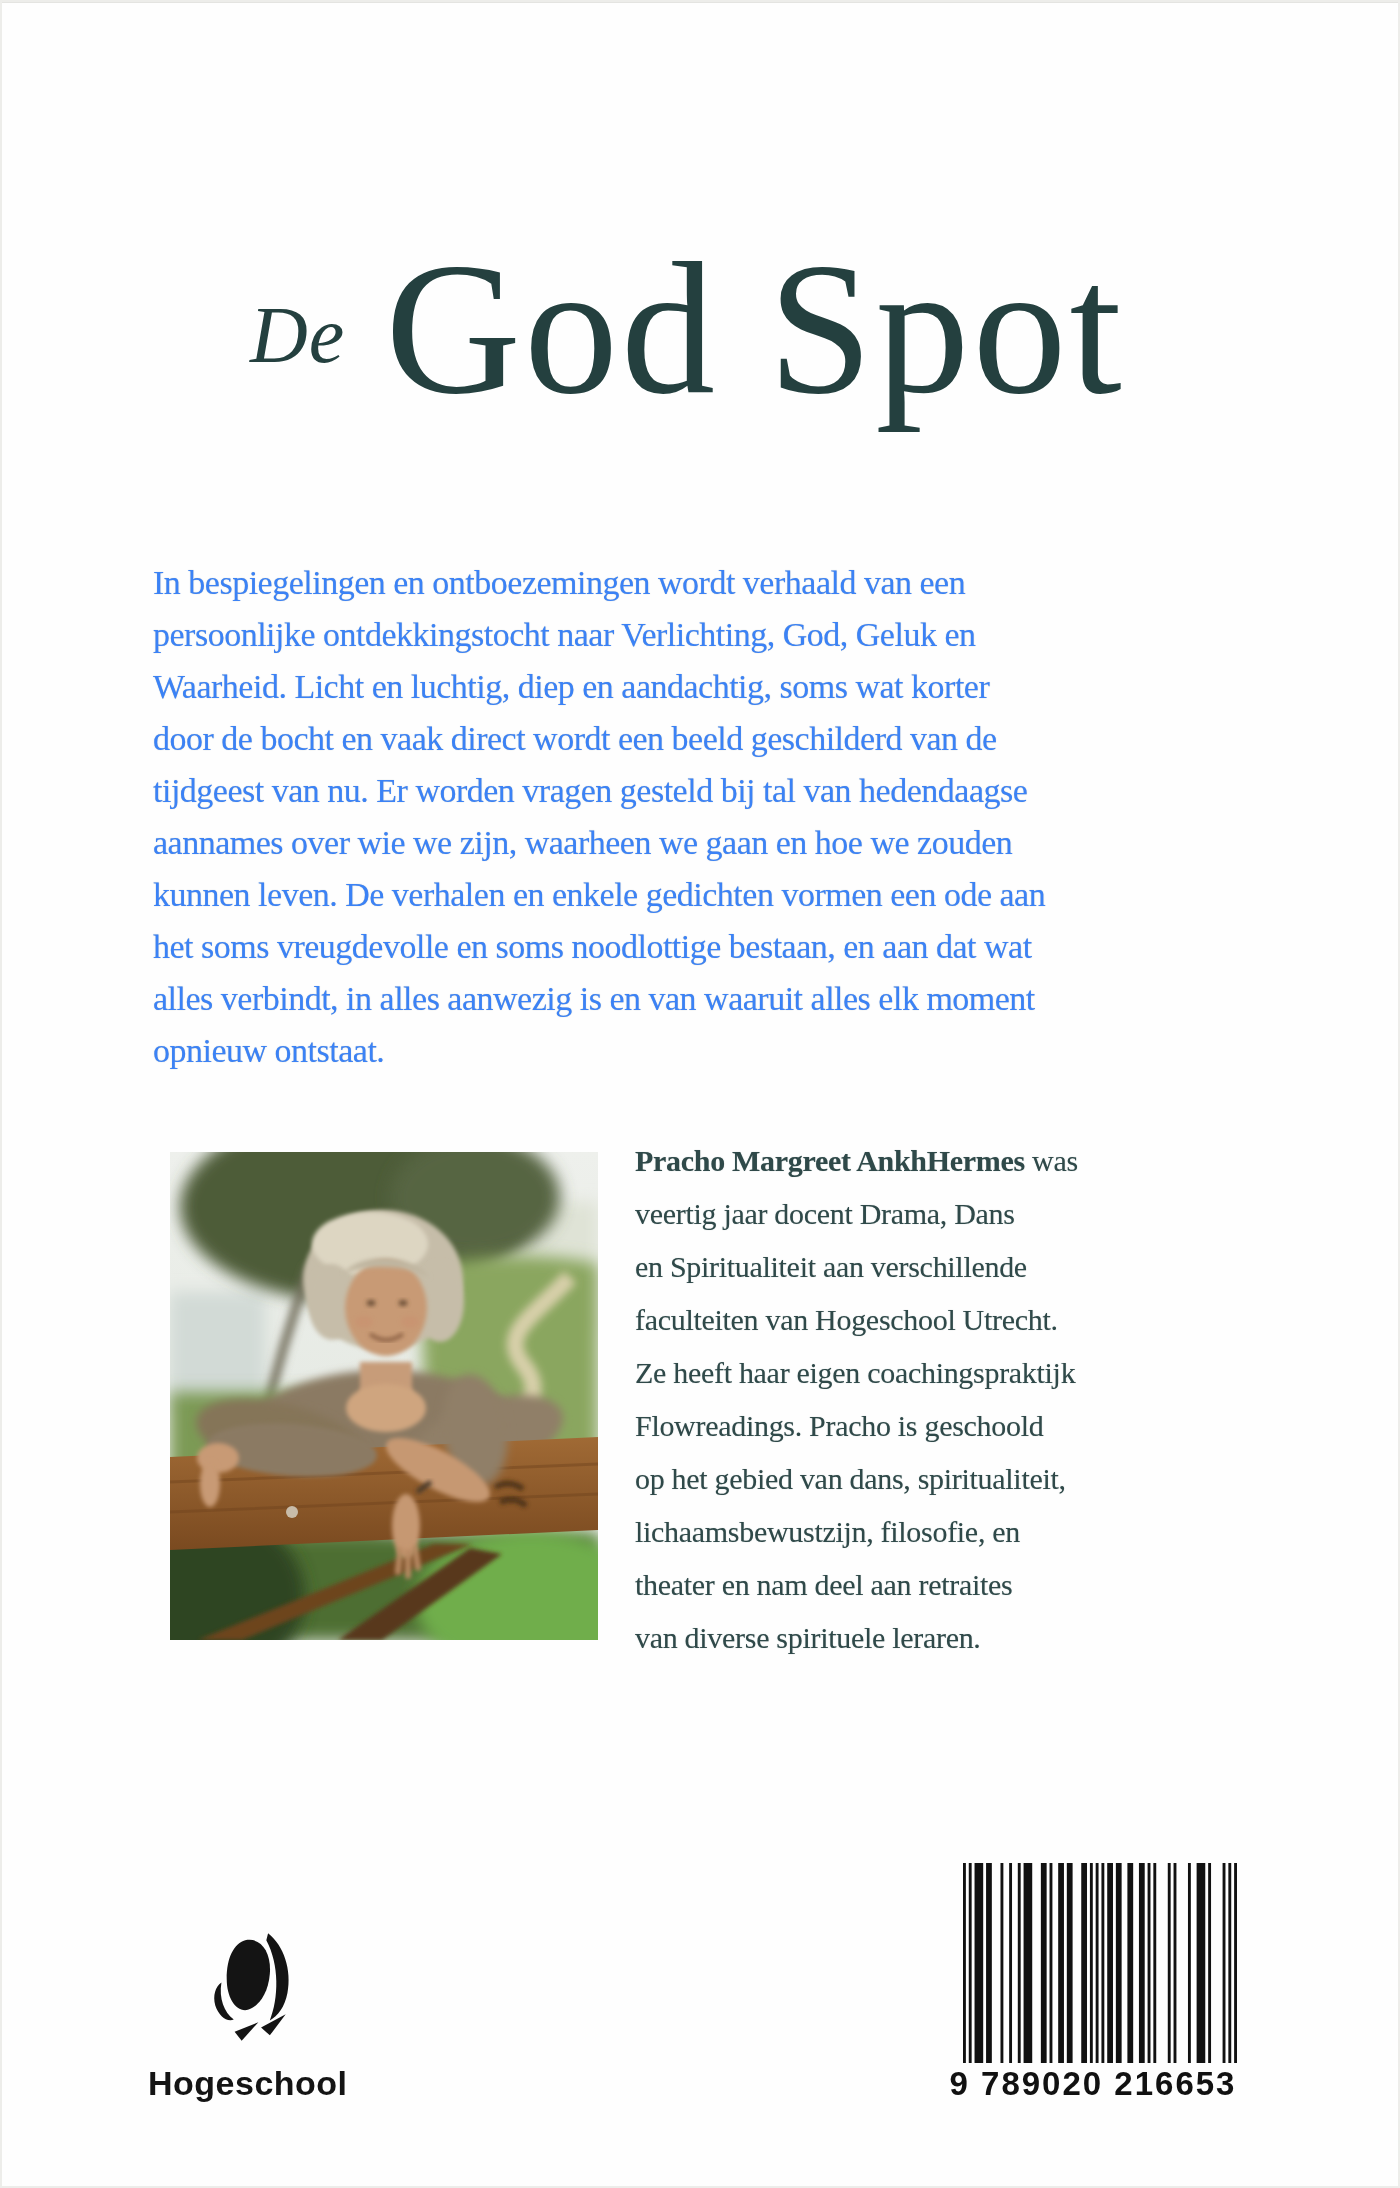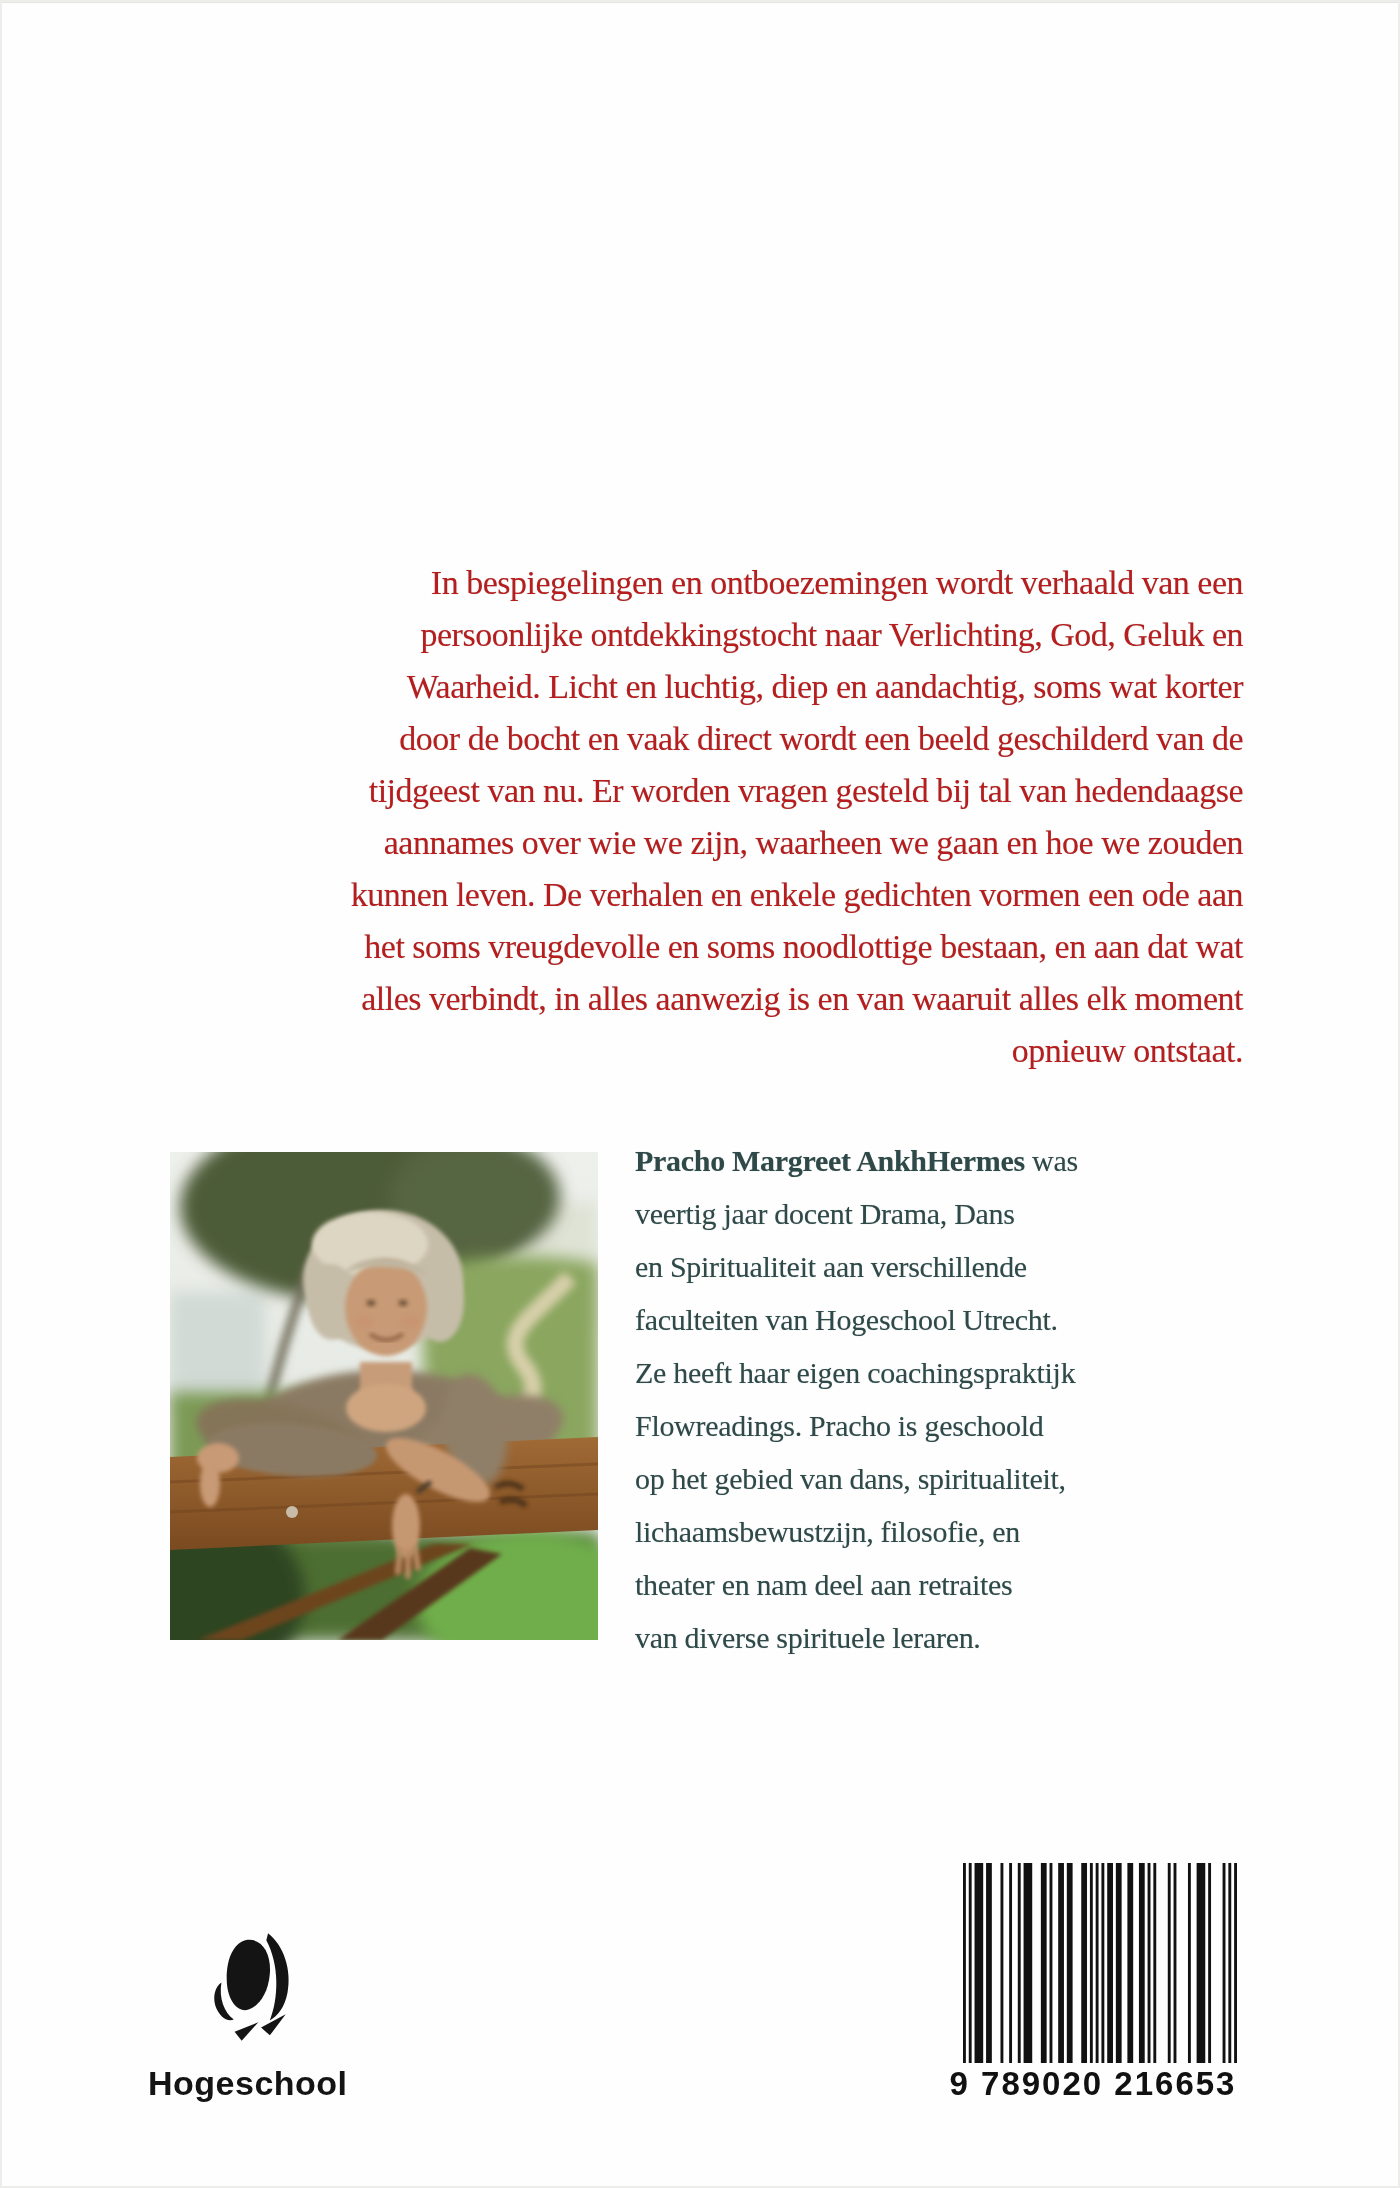--- a/index.html
+++ b/index.html
@@ -22,23 +22,22 @@
     position:relative;top:-30px;margin-right:40px;
     letter-spacing:1px;
   }
   .title-main{
     font-size:188px;letter-spacing:3px;
   }
   
   .blurb{
     position:absolute;left:153px;top:557px;width:1090px;
     font-size:34px;line-height:52px;letter-spacing:-0.5px;
-    color:#b91c1c;white-space:pre-line;
+    color:#3b82f6;white-space:pre-line;
     text-shadow:0 0 1px rgba(47,73,73,.35);
-    text-align:right;
   }
   
   .author-photo{
     position:absolute;left:170px;top:1152px;width:428px;height:488px;
     overflow:hidden;background:#e8ece8;
   }
   .author-photo svg{display:block;width:100%;height:100%;}
   .bio{
     position:absolute;left:635px;top:1134px;width:520px;
     font-size:30px;line-height:53px;letter-spacing:-0.3px;
@@ -63,20 +62,23 @@
     font-family:"Liberation Sans","DejaVu Sans",sans-serif;
     font-weight:700;font-size:33px;letter-spacing:2px;color:#111;
     white-space:nowrap;text-align:center;
   }
 </style>
 </head>
 <body>
 
 <div class="page">
 
+  <div class="title-block">
+    <span class="title-prefix">De</span><span class="title-main">God Spot</span>
+  </div>
 
   <div class="blurb">In bespiegelingen en ontboezemingen wordt verhaald van een
 persoonlijke ontdekkingstocht naar Verlichting, God, Geluk en
 Waarheid. Licht en luchtig, diep en aandachtig, soms wat korter
 door de bocht en vaak direct wordt een beeld geschilderd van de
 tijdgeest van nu. Er worden vragen gesteld bij tal van hedendaagse
 aannames over wie we zijn, waarheen we gaan en hoe we zouden
 kunnen leven. De verhalen en enkele gedichten vormen een ode aan
 het soms vreugdevolle en soms noodlottige bestaan, en aan dat wat
 alles verbindt, in alles aanwezig is en van waaruit alles elk moment

